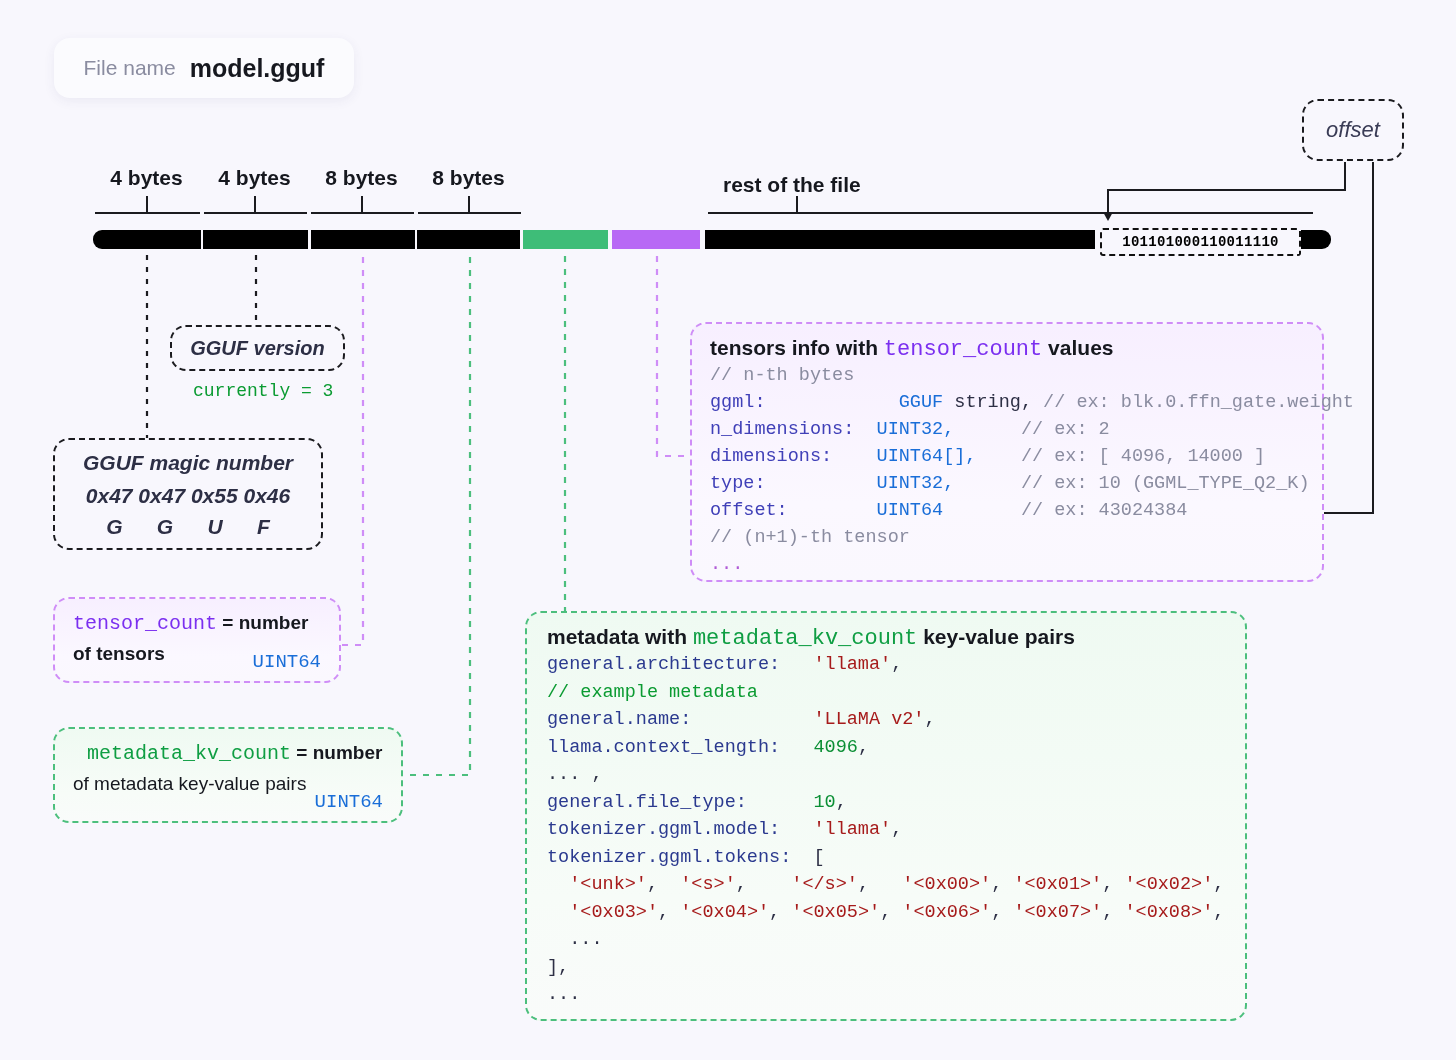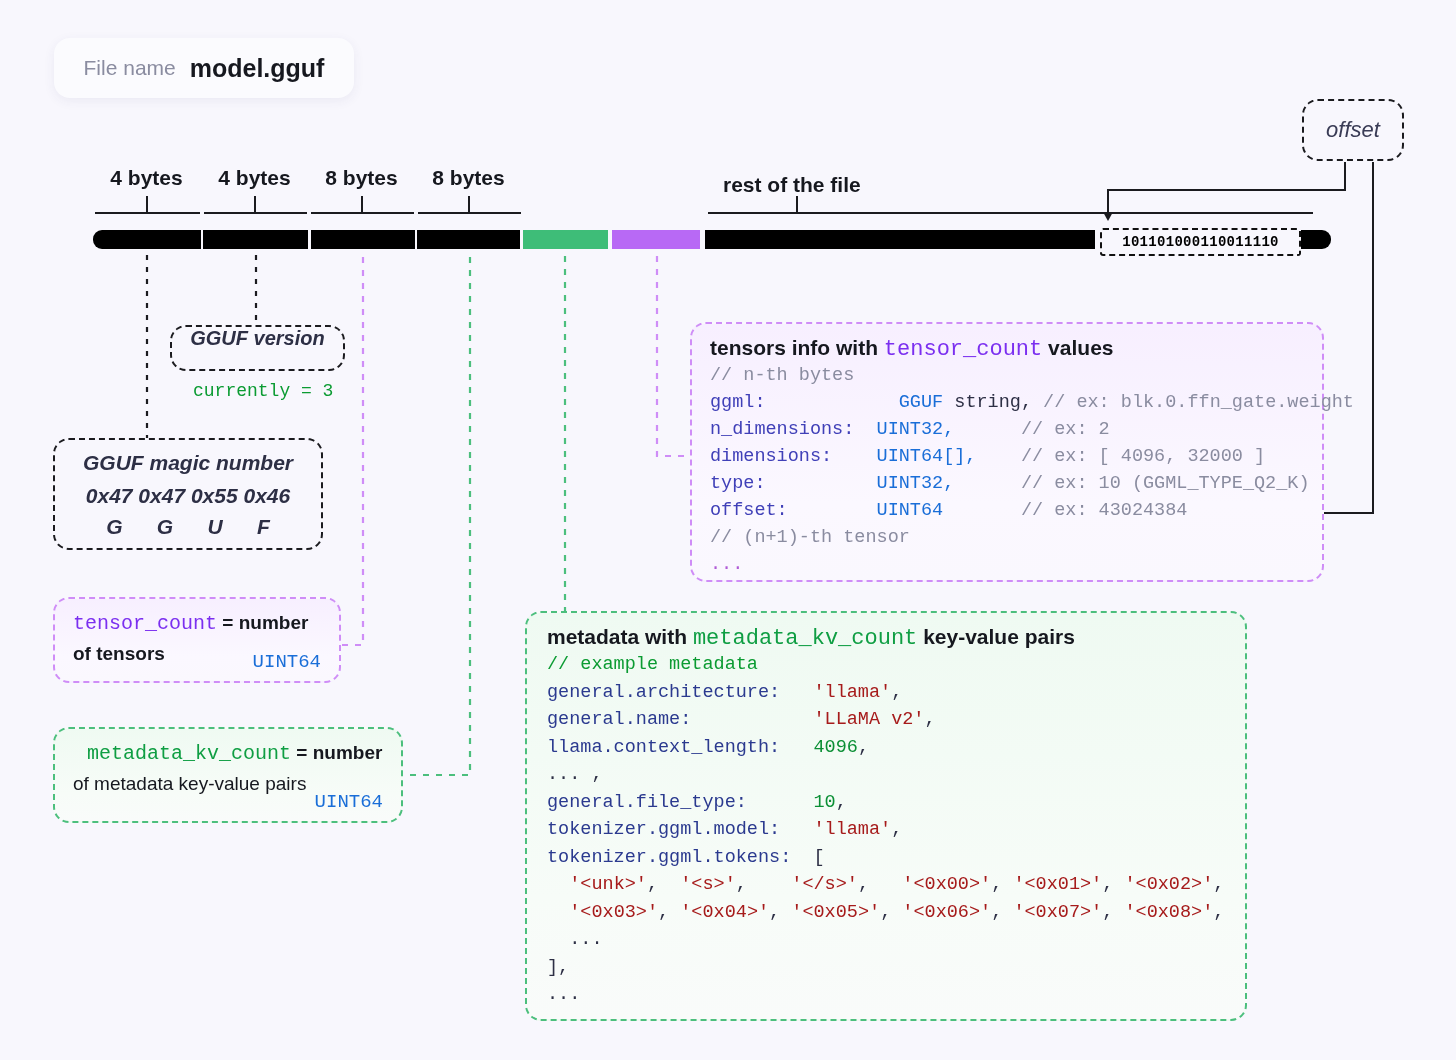--- a/index.html
+++ b/index.html
@@ -55,21 +55,21 @@
   .callout.purple{border:2px dashed #cf8df7;background:linear-gradient(180deg,#f7efff 0%,#fbf8ff 70%,#faf8fe 100%);}
   .callout.green{border:2px dashed #4cbf7d;background:linear-gradient(180deg,#effaf2 0%,#f7fcf8 70%,#f9fbfa 100%);}
 
   
   #offset-box{left:1302px;top:99px;width:102px;height:62px;
     display:flex;align-items:center;justify-content:center;}
   #offset-box span{font-size:22px;color:#3a3c56;}
 
   
   #version-box{left:170px;top:325px;width:175px;height:46px;
-    display:flex;align-items:flex-start;justify-content:center;}
+    display:flex;align-items:center;justify-content:center;}
   #version-box span{font-size:20px;font-weight:700;color:#2d2f45;}
   #version-note{left:193px;top:381px;font-family:"Liberation Mono", monospace;
     font-size:18px;color:#0b9b32;}
 
   
   #magic-box{left:53px;top:438px;width:270px;height:112px;padding-top:11px;box-sizing:border-box;}
   #magic-box .l1{font-size:21px;font-weight:700;text-align:center;color:#2d2f45;}
   #magic-box .l2{font-size:21px;font-weight:700;text-align:center;color:#2d2f45;margin-top:9px;}
   #magic-box .l3{display:flex;justify-content:space-around;margin:7px 34px 0 34px;}
   #magic-box .l3 span{font-size:21px;font-weight:700;color:#2d2f45;}
@@ -209,38 +209,38 @@
     <div class="title">
       <span>tensors info with </span><span class="code">tensor_count</span><span> values</span>
     </div>
 
     <div class="code-line"><span class="c-comment">// n-th bytes</span></div>
 
     <div class="code-line"><span class="c-key">ggml:</span><span>            </span><span class="c-type">GGUF</span><span class="c-plain"> string,</span><span class="c-comment"> // ex: blk.0.ffn_gate.weight</span></div>
 
     <div class="code-line"><span class="c-key">n_dimensions:</span><span>  </span><span class="c-type">UINT32,</span><span class="c-comment">      // ex: 2</span></div>
 
-    <div class="code-line"><span class="c-key">dimensions:</span><span>    </span><span class="c-type">UINT64[],</span><span class="c-comment">    // ex: [ 4096, 32000 ]</span></div>
+    <div class="code-line"><span class="c-key">dimensions:</span><span>    </span><span class="c-type">UINT64[],</span><span class="c-comment">    // ex: [ 4096, 14000 ]</span></div>
 
     <div class="code-line"><span class="c-key">type:</span><span>          </span><span class="c-type">UINT32,</span><span class="c-comment">      // ex: 10 (GGML_TYPE_Q2_K)</span></div>
 
     <div class="code-line"><span class="c-key">offset:</span><span>        </span><span class="c-type">UINT64</span><span class="c-comment">       // ex: 43024384</span></div>
 
     <div class="code-line"><span class="c-comment">// (n+1)-th tensor</span></div>
 
     <div class="code-line"><span class="c-dots">...</span></div>
   </div>
 
   <div class="callout green" id="metadata-panel">
     <div class="title">
       <span>metadata with </span><span class="code">metadata_kv_count</span><span> key-value pairs</span>
     </div>
     <div id="metadata-lines">
+        <div class="m-line"><span class="m-key">general.architecture:</span>   <span class="m-str"><span class="m-str">'llama'</span></span>,</div>
         <div class="m-line"><span class="m-comment">// example metadata</span></div>
-        <div class="m-line"><span class="m-key">general.architecture:</span>   <span class="m-str"><span class="m-str">'llama'</span></span>,</div>
         <div class="m-line"><span class="m-key">general.name:</span>           <span class="m-str"><span class="m-str">'LLaMA v2'</span></span>,</div>
         <div class="m-line"><span class="m-key">llama.context_length:</span>   <span class="m-num">4096</span>,</div>
         <div class="m-line">... ,</div>
         <div class="m-line"><span class="m-key">general.file_type:</span>      <span class="m-num">10</span>,</div>
         <div class="m-line"><span class="m-key">tokenizer.ggml.model:</span>   <span class="m-str"><span class="m-str">'llama'</span></span>,</div>
         <div class="m-line"><span class="m-key">tokenizer.ggml.tokens:</span>  [</div>
         <div class="m-line">  <span class="m-str"><span class="m-str">'&lt;unk&gt;'</span></span>,  <span class="m-str"><span class="m-str">'&lt;s&gt;'</span></span>,    <span class="m-str"><span class="m-str">'&lt;/s&gt;'</span></span>,   <span class="m-str"><span class="m-str">'&lt;0x00&gt;'</span></span>, <span class="m-str"><span class="m-str">'&lt;0x01&gt;'</span></span>, <span class="m-str"><span class="m-str">'&lt;0x02&gt;'</span></span>,</div>
         <div class="m-line">  <span class="m-str"><span class="m-str">'&lt;0x03&gt;'</span></span>, <span class="m-str"><span class="m-str">'&lt;0x04&gt;'</span></span>, <span class="m-str"><span class="m-str">'&lt;0x05&gt;'</span></span>, <span class="m-str"><span class="m-str">'&lt;0x06&gt;'</span></span>, <span class="m-str"><span class="m-str">'&lt;0x07&gt;'</span></span>, <span class="m-str"><span class="m-str">'&lt;0x08&gt;'</span></span>,</div>
         <div class="m-line">  ...</div>
         <div class="m-line">],</div>

